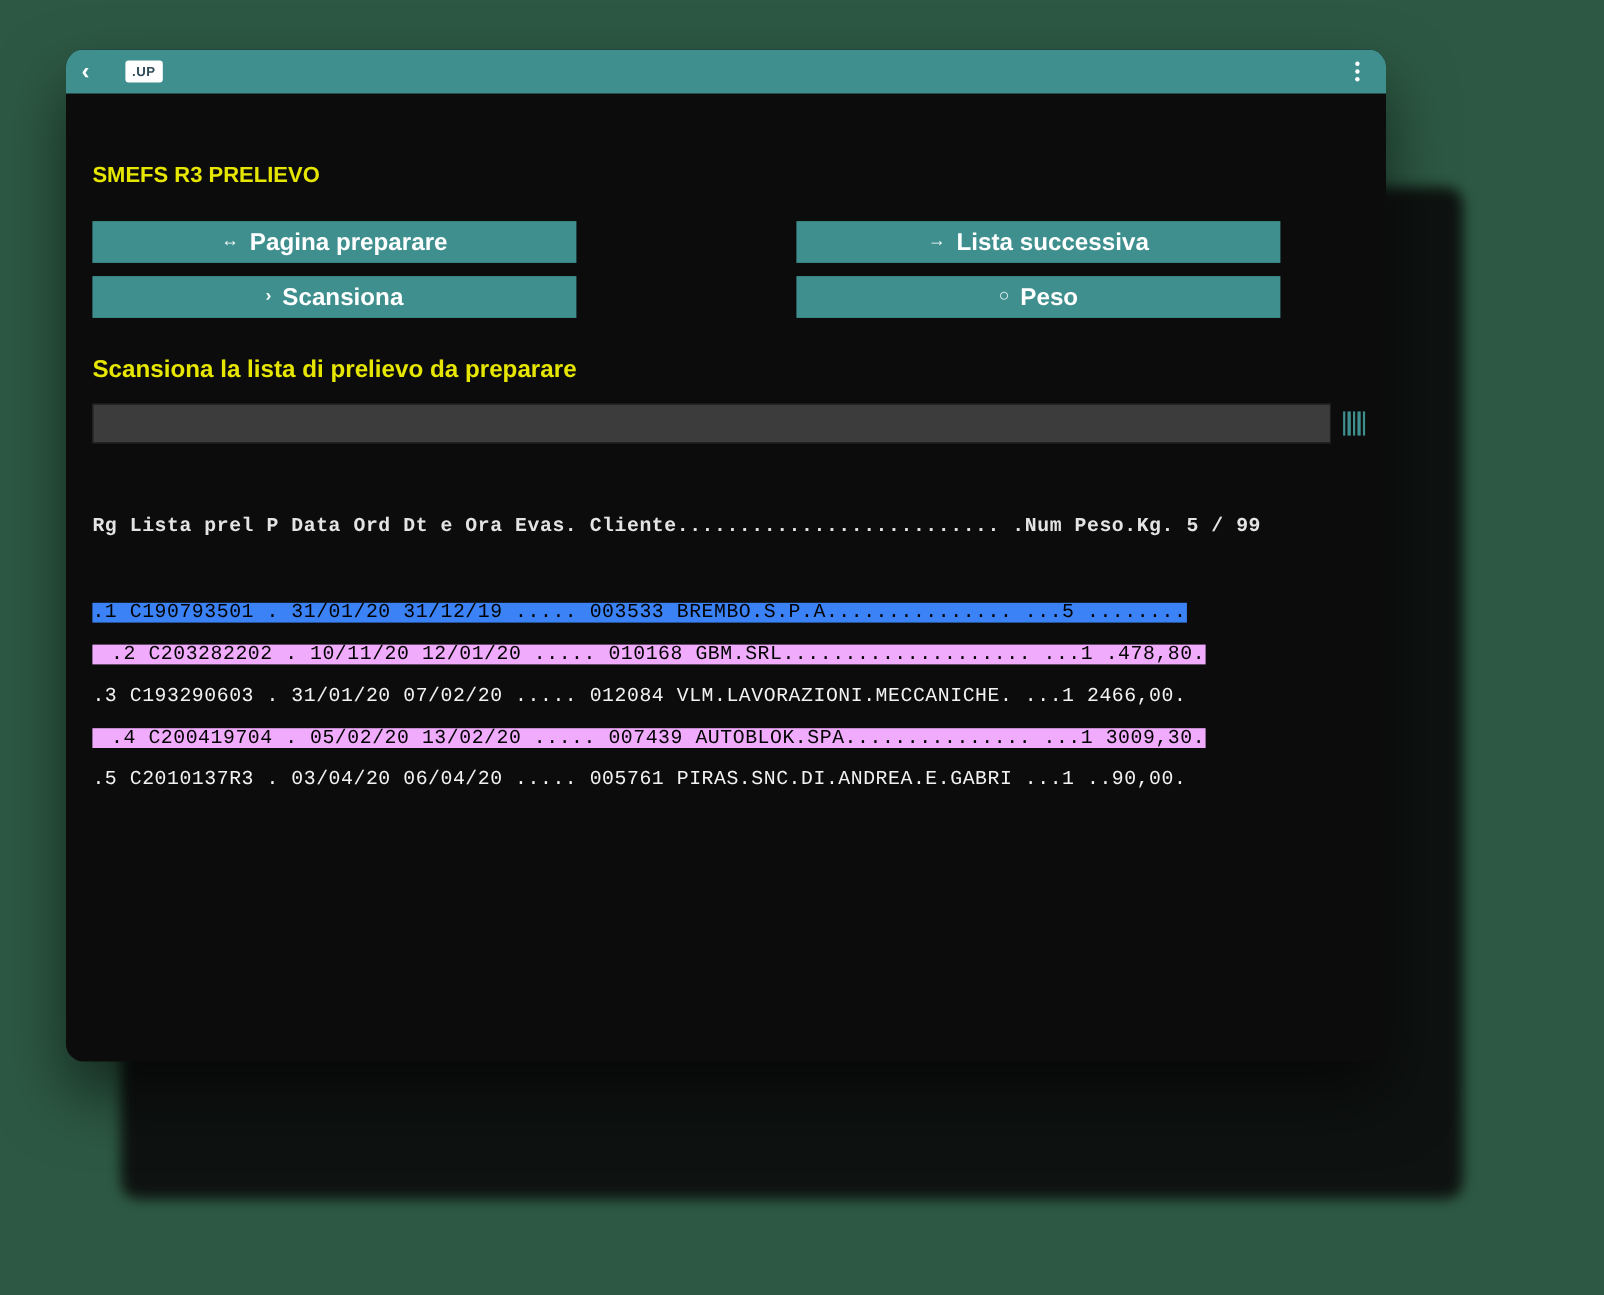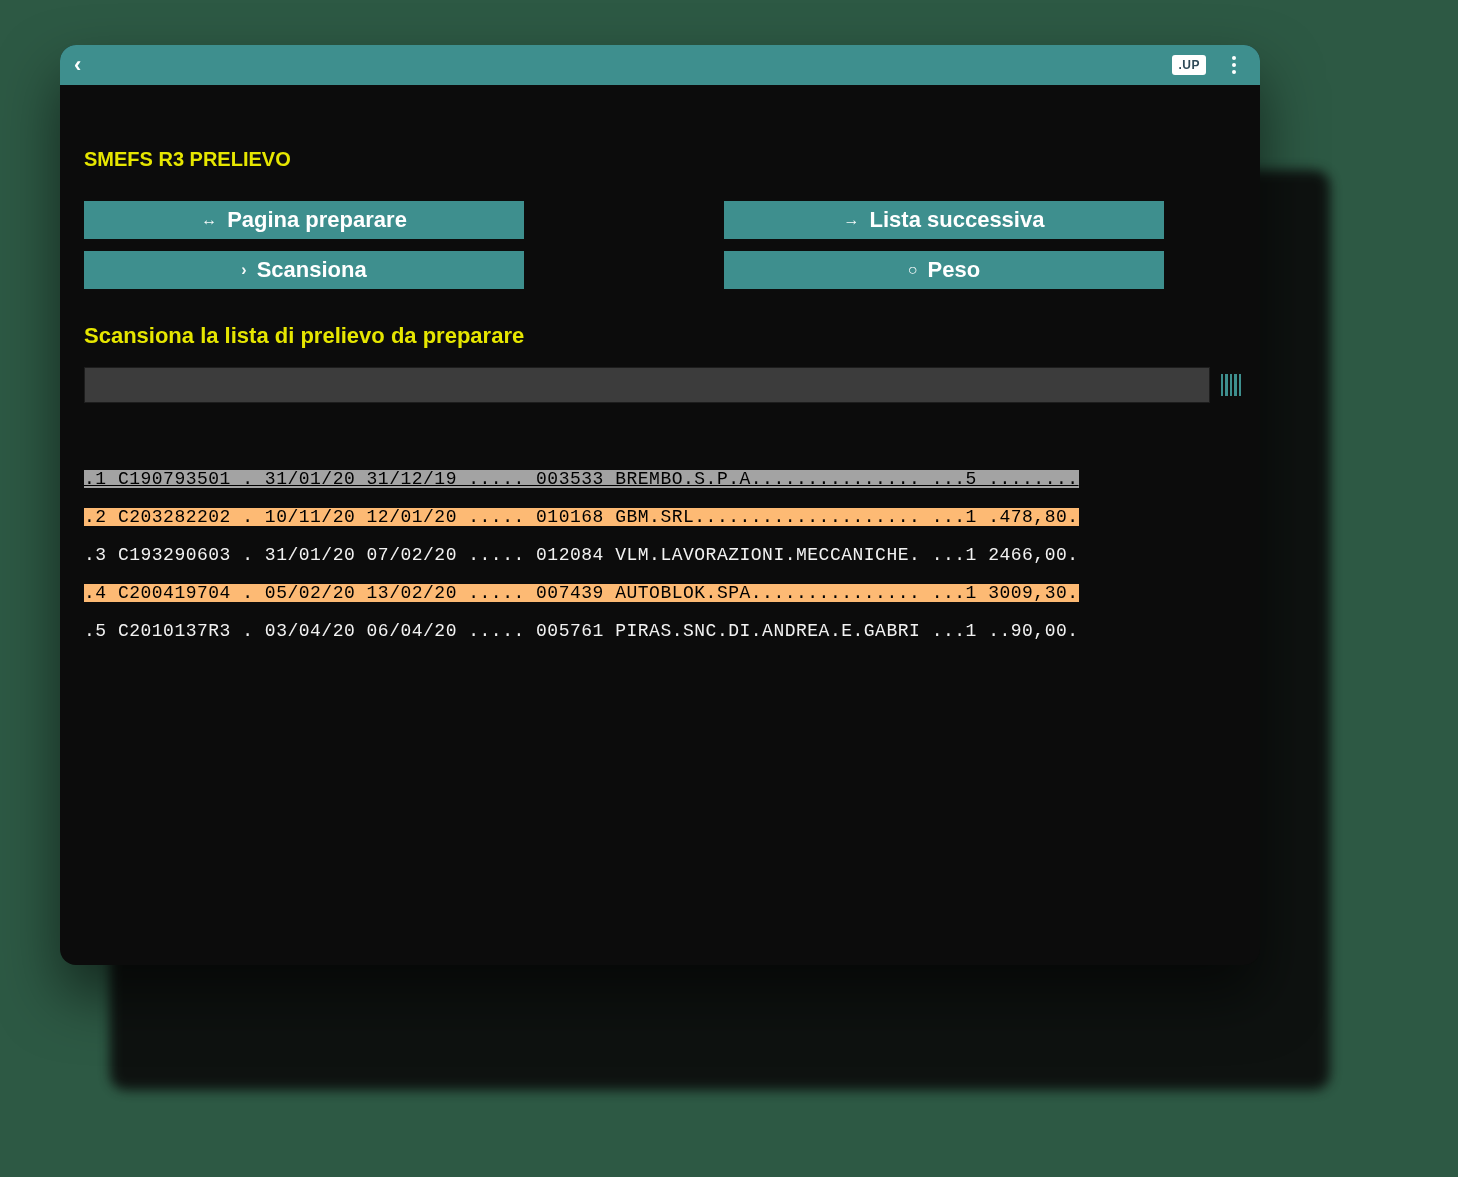--- a/index.html
+++ b/index.html
@@ -43,21 +43,21 @@
     display: flex;
     align-items: center;
     justify-content: space-between;
     padding: 0 14px;
     color: #ffffff;
   }
   .titlebar .left, .titlebar .right {
     width: 40px; display:flex; align-items:center;
   }
   .titlebar .center {
-    flex:1; display:flex; justify-content:flex-end; align-items:center;
+    flex:1; display:flex; justify-content:flex-start; align-items:center;
   }
   .logo-badge {
     background:#ffffff;
     color:#2f4a58;
     font-weight:700;
     font-size:12px;
     padding:3px 6px;
     border-radius:3px;
     letter-spacing:0.5px;
   }
@@ -146,29 +146,29 @@
     line-height:1.0;
     white-space:pre;
   }
   .term .row { padding:5px 0; letter-spacing:0.5px; }
   .term .hdr {
     color:#e4e4e4;
     font-weight:700;
     margin-bottom:14px;
   }
   .term .hl-yellow {
-    background:#a3a3a3;
+    background:#3b82f6;
     color:#000000;
     display:inline-block;
-    text-decoration:underline;
   }
   .term .hl-cream {
-    background:#fdba74;
+    background:#f0abfc;
     color:#000000;
     display:inline-block;
+    padding-left:17px;
   }
   .term .data-row { margin-bottom:10px; }
 </style>
 </head>
 <body>
 
 <div class="stage">
   <div class="back-shadow"></div>
   <div class="device">
 
@@ -223,18 +223,19 @@
               <span></span>
               <span></span>
               <span></span>
               <span></span>
               <span></span>
             </div>
         </div>
       </div>
 
       <div class="term">
+        <div class="row hdr">Rg Lista prel P Data Ord Dt e Ora Evas. Cliente.......................... .Num Peso.Kg. 5 / 99</div>
         <div id="rows-host"><div class="row data-row"><span class="hl-yellow">.1 C190793501 . 31/01/20 31/12/19 ..... 003533 BREMBO.S.P.A............... ...5 ........</span></div><div class="row data-row"><span class="hl-cream">.2 C203282202 . 10/11/20 12/01/20 ..... 010168 GBM.SRL.................... ...1 .478,80.</span></div><div class="row data-row"><span>.3 C193290603 . 31/01/20 07/02/20 ..... 012084 VLM.LAVORAZIONI.MECCANICHE. ...1 2466,00.</span></div><div class="row data-row"><span class="hl-cream">.4 C200419704 . 05/02/20 13/02/20 ..... 007439 AUTOBLOK.SPA............... ...1 3009,30.</span></div><div class="row data-row"><span>.5 C2010137R3 . 03/04/20 06/04/20 ..... 005761 PIRAS.SNC.DI.ANDREA.E.GABRI ...1 ..90,00.</span></div></div>
       </div>
     </div>
 
   </div>
 </div>
 
 </body></html>

